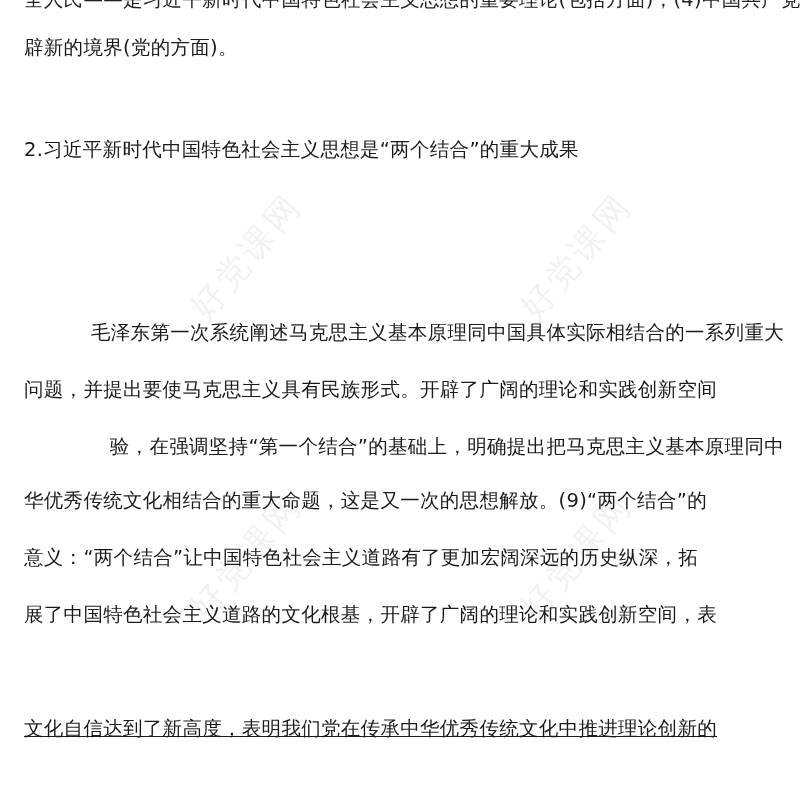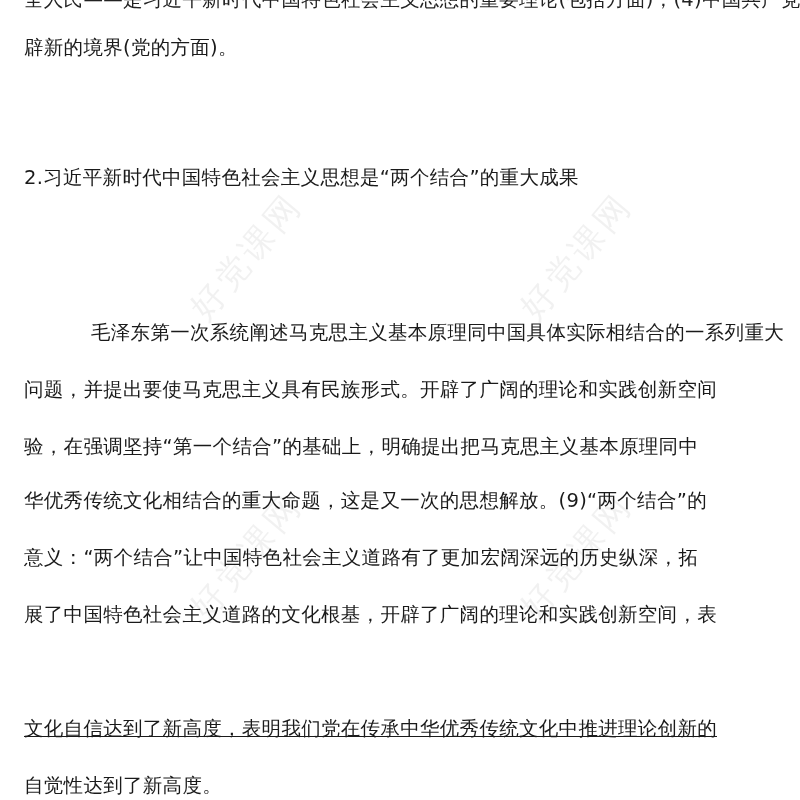--- a/index.html
+++ b/index.html
@@ -46,29 +46,28 @@
 </style>
 </head>
 <body>
 
 <div class="page">
 
   <div class="line cut">全人民——是习近平新时代中国特色社会主义思想的重要理论(包括方面)，(4)中国共产党自身革命开</div>
 
   <div class="line" style="top:34px;">辟新的境界(党的方面)。</div>
 
-  <div class="line" style="top:164px;">2.习近平新时代中国特色社会主义思想是“两个结合”的重大成果</div>
+  <div class="line" style="top:136px;">2.习近平新时代中国特色社会主义思想是“两个结合”的重大成果</div>
 
   <div class="line" style="top:319px;text-align:right;">毛泽东第一次系统阐述马克思主义基本原理同中国具体实际相结合的一系列重大</div>
   <div class="line" style="top:376px;">问题，并提出要使马克思主义具有民族形式。开辟了广阔的理论和实践创新空间</div>
-  <div class="line" style="top:433px;">验，在强调坚持“第一个结合”的基础上，明确提出把马克思主义基本原理同中</div>
+  <div class="line" style="top:433px;text-align:right;">验，在强调坚持“第一个结合”的基础上，明确提出把马克思主义基本原理同中</div>
   <div class="line" style="top:487px;">华优秀传统文化相结合的重大命题，这是又一次的思想解放。(9)“两个结合”的</div>
   <div class="line" style="top:601px;">展了中国特色社会主义道路的文化根基，开辟了广阔的理论和实践创新空间，表</div>
   <div class="line" style="top:544px;">意义：“两个结合”让中国特色社会主义道路有了更加宏阔深远的历史纵深，拓</div>
   <div class="line" style="top:715px;text-decoration:underline;">文化自信达到了新高度，表明我们党在传承中华优秀传统文化中推进理论创新的</div>
-  <div class="line" style="top:772px;">自觉性达到了新高度。</div>
 
   <div class="watermark" style="left:180px; top:300px;">好党课网</div>
   <div class="watermark" style="left:510px; top:300px;">好党课网</div>
   <div class="watermark" style="left:180px; top:600px;">好党课网</div>
   <div class="watermark" style="left:510px; top:600px;">好党课网</div>
 
 </div>
 
 </body></html>

